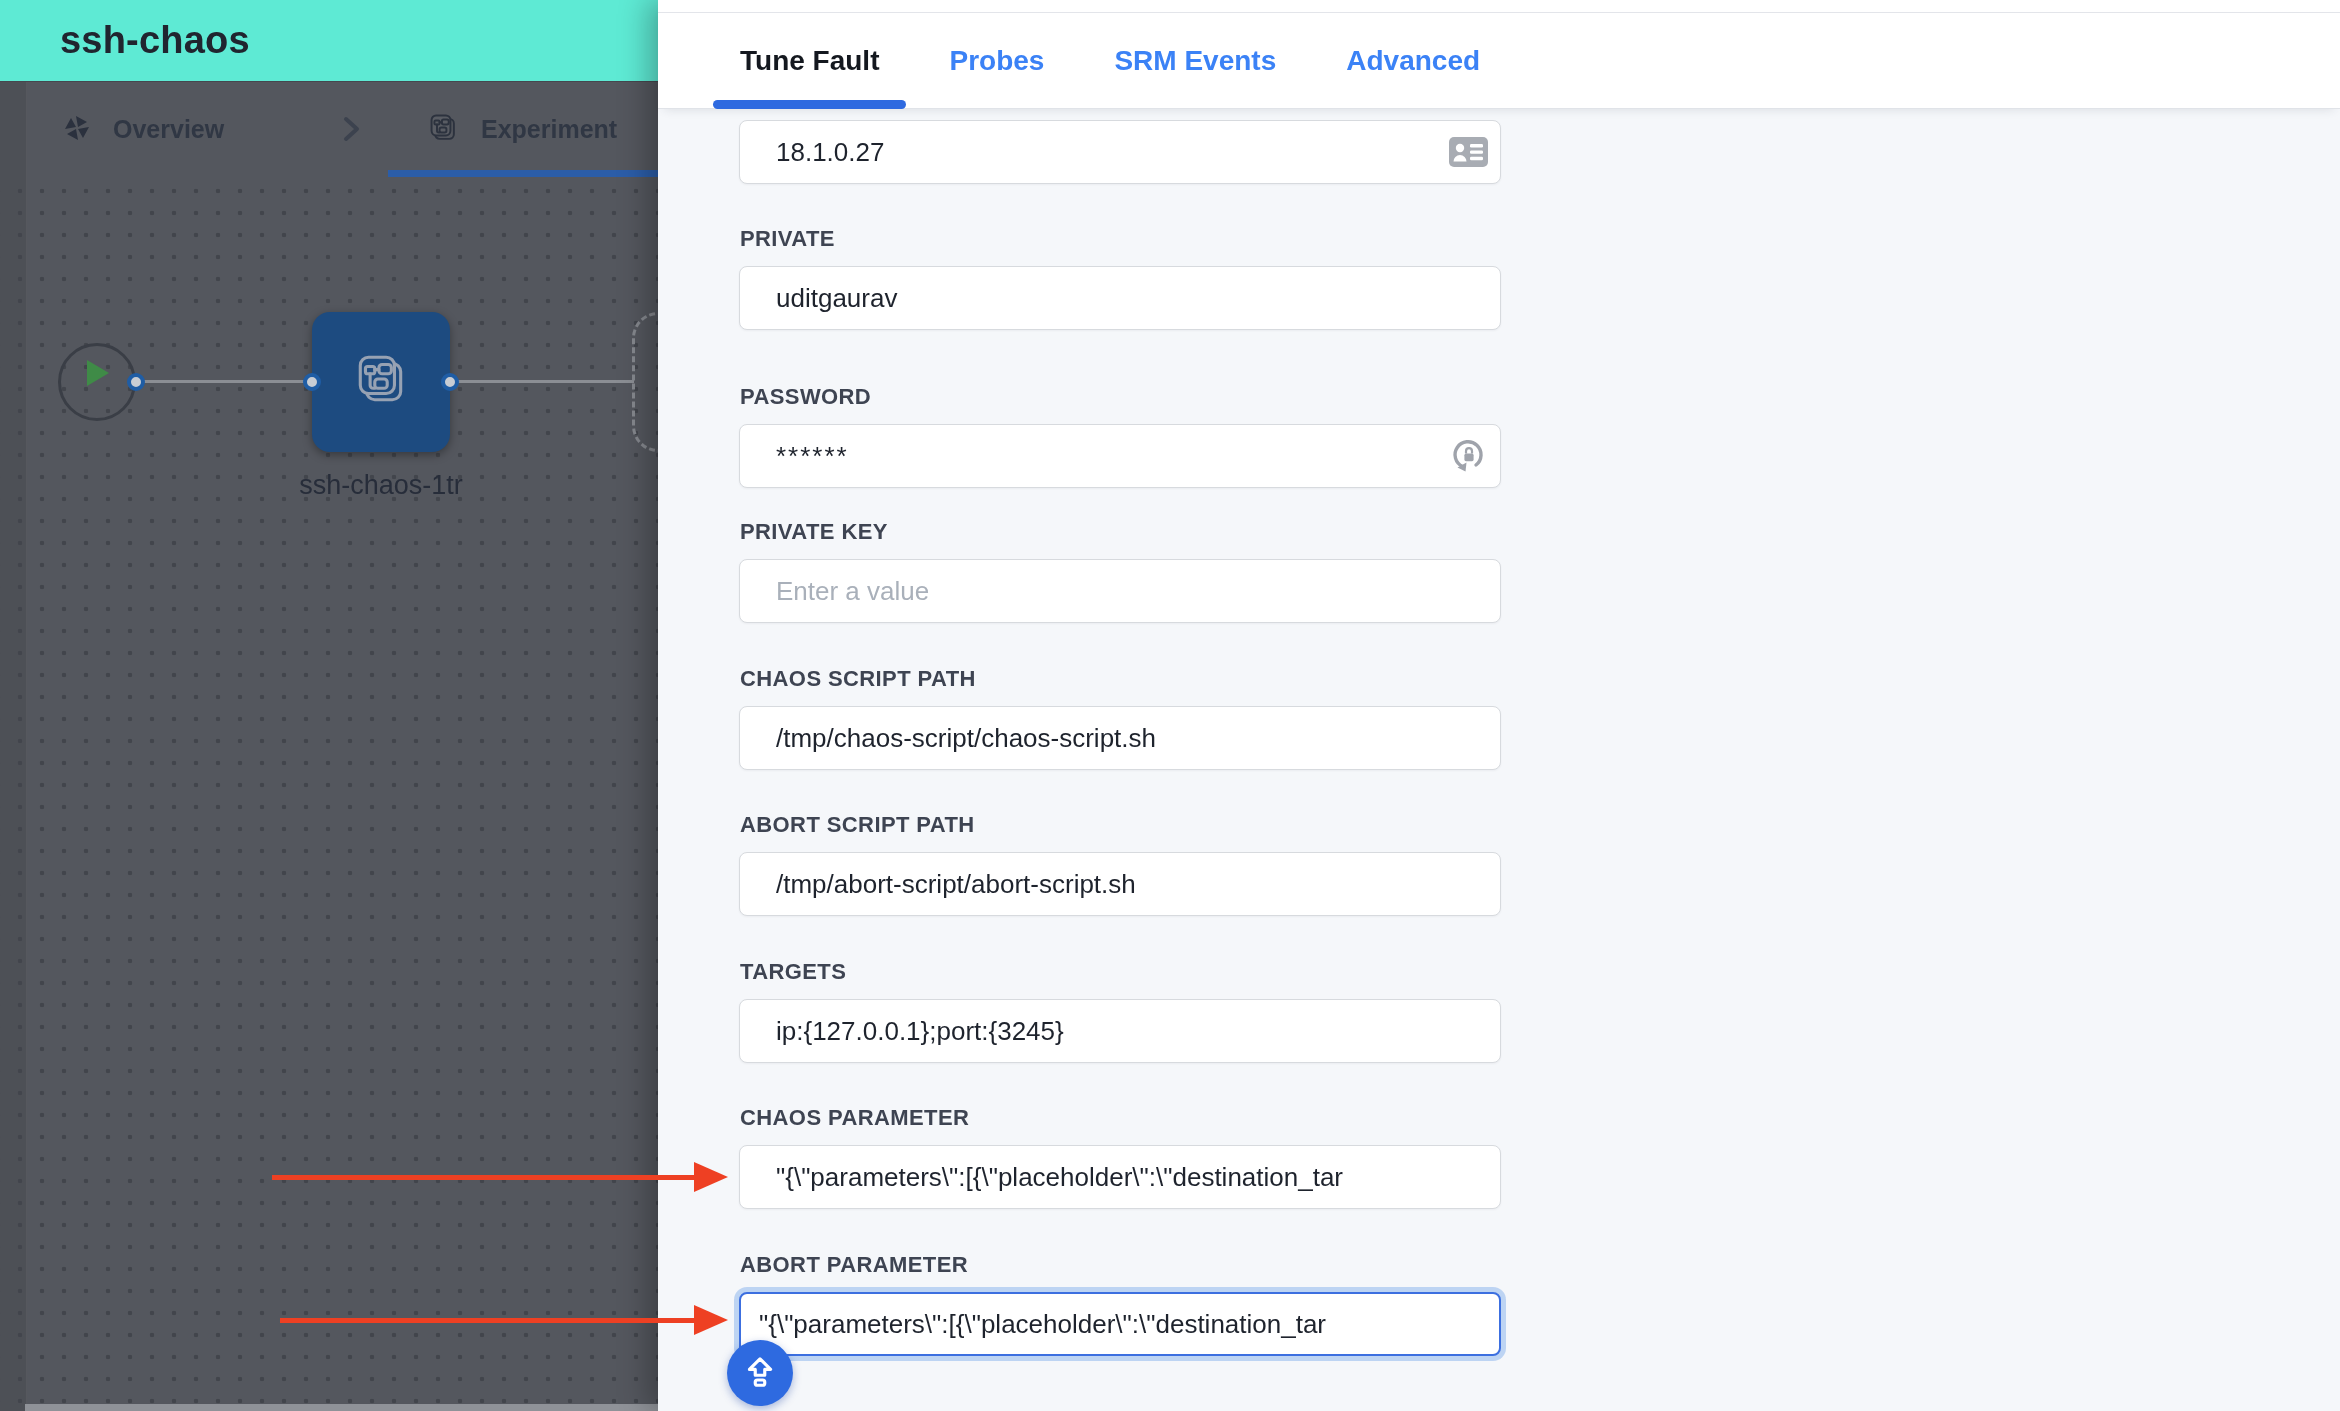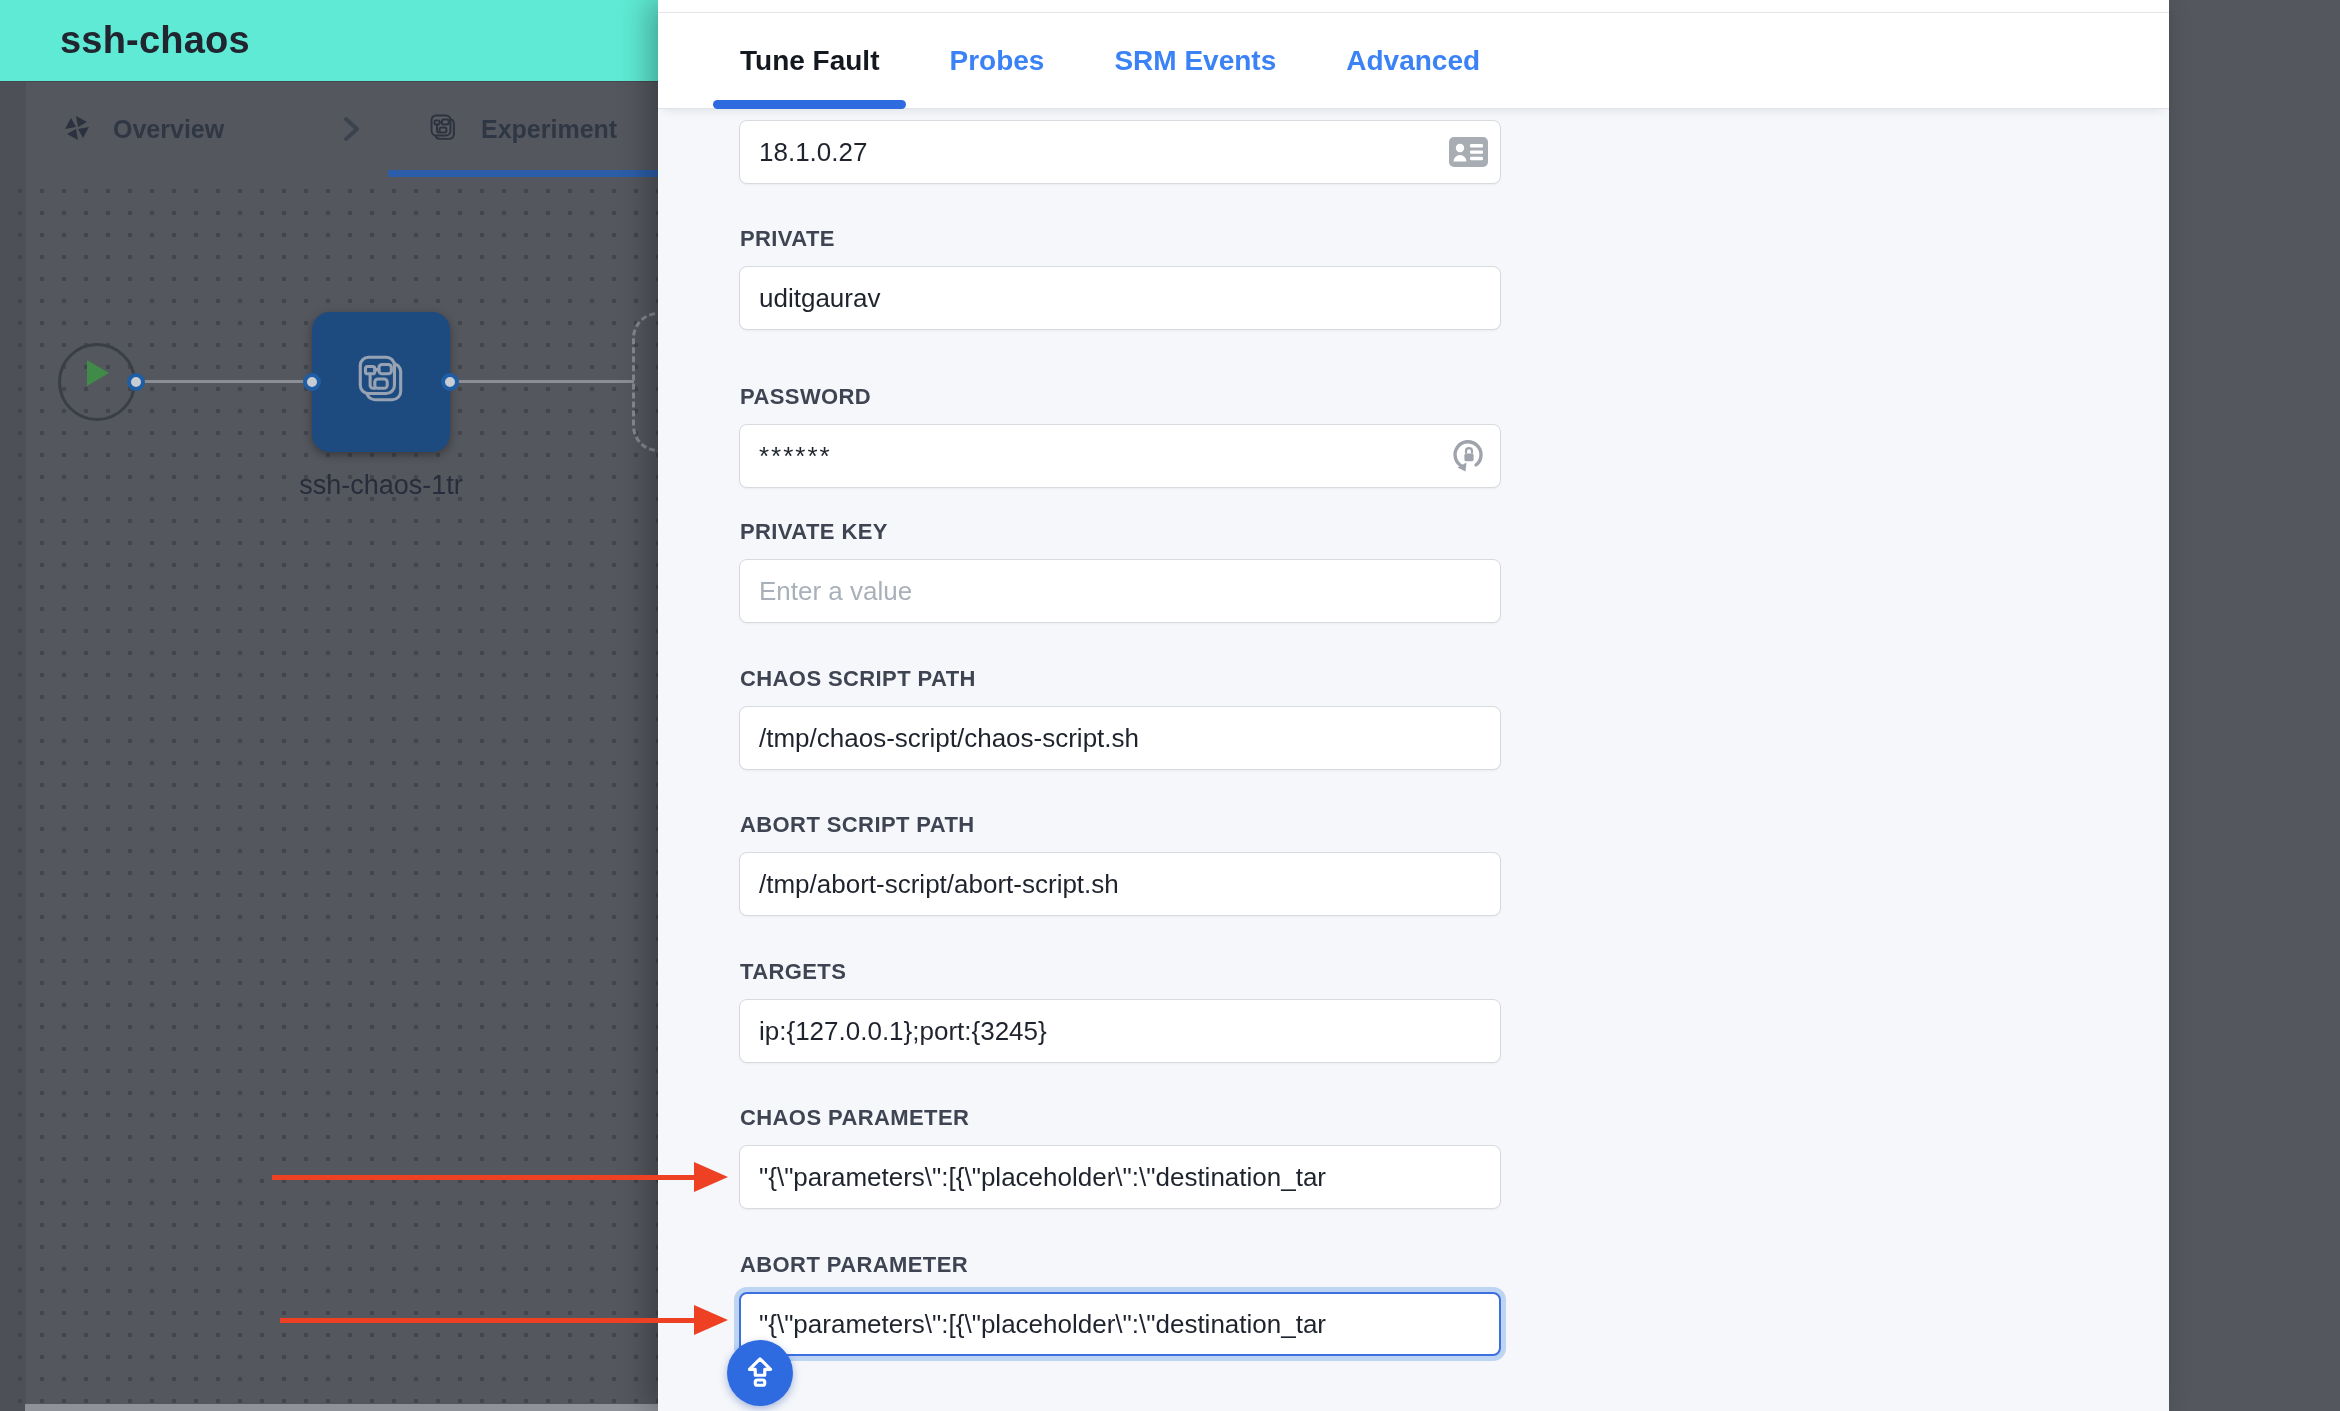--- a/index.html
+++ b/index.html
@@ -35,37 +35,37 @@
   .fault-node { position:absolute; left:312px; top:312px; width:138px; height:140px; background:#1d4b80;
                 border-radius:18px; box-shadow:0 3px 10px rgba(0,0,0,.35); display:flex; align-items:center;
                 justify-content:center; z-index:3; }
   .node-label { position:absolute; left:231px; top:470px; width:300px; text-align:center;
                 font-size:27px; color:#272d3a; z-index:3; }
   .ghost-node { position:absolute; left:632px; top:312px; width:112px; height:140px; border-radius:26px;
                 border:3px dashed #85888e; z-index:3; }
   .bottom-strip { position:absolute; left:25px; top:1404px; width:633px; height:7px; background:#8f9298; z-index:3; }
 
   
-  .panel { position:absolute; left:658px; top:0; width:1511px; height:1411px; background:#f5f7fa;
+  .panel { position:absolute; left:658px; top:0; width:1682px; height:1411px; background:#f5f7fa;
            box-shadow:-10px 0 28px rgba(0,0,0,.28); z-index:10; }
   .panel-top { position:absolute; left:0; top:0; width:100%; height:109px; background:#ffffff;
                border-bottom:1px solid #e0e3e8; box-shadow:0 6px 10px -6px rgba(40,50,70,.14); }
   .panel-top-line { position:absolute; left:0; top:12px; width:100%; height:1px; background:#e3e5ea; }
   .ptabs { position:absolute; left:55px; top:12px; height:97px; display:flex; gap:16px; }
   .ptab { position:relative; padding:0 27px; display:flex; align-items:center; font-size:28px;
           font-weight:700; color:#3b82f6; cursor:pointer; }
   .ptab.active { font-weight:700; color:#14181f; }
   .ptab.active::after { content:""; position:absolute; left:0; right:0; bottom:0; height:9px;
                         border-radius:5px; background:#2e6ae0; }
 
   .group { position:absolute; left:81px; width:762px; }
   .flabel { position:absolute; left:1px; top:-40px; font-size:22px; font-weight:700; color:#3e4452;
             letter-spacing:.4px; }
   .finput { width:762px; height:64px; background:#fff; border:1px solid #d7dade; border-radius:8px;
-            padding:0 19px; font-family:"Liberation Sans",sans-serif; font-size:26px; color:#1e232d;
+            padding:0 36px; font-family:"Liberation Sans",sans-serif; font-size:26px; color:#1e232d;
             box-shadow:0 1px 2px rgba(30,40,60,.05); outline:none; }
   .finput::placeholder { color:#a9b0ba; }
   .finput.pwd { letter-spacing:2px; }
   .finput.focused { border:2px solid #3c6fe0; padding:0 18px;
                     box-shadow:0 0 0 5px rgba(122,168,235,.45); }
   .infield-icon { position:absolute; display:flex; align-items:center; justify-content:center; cursor:pointer; }
   .icon-card { right:13px; top:17px; width:39px; height:30px; }
   .icon-secret { right:15px; top:15px; width:34px; height:34px; }
 
   .fab { position:absolute; left:69px; top:1340px; width:66px; height:66px; border-radius:50%;

